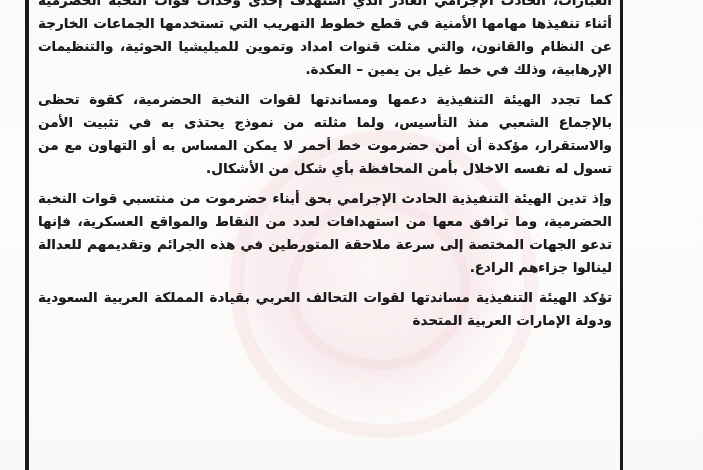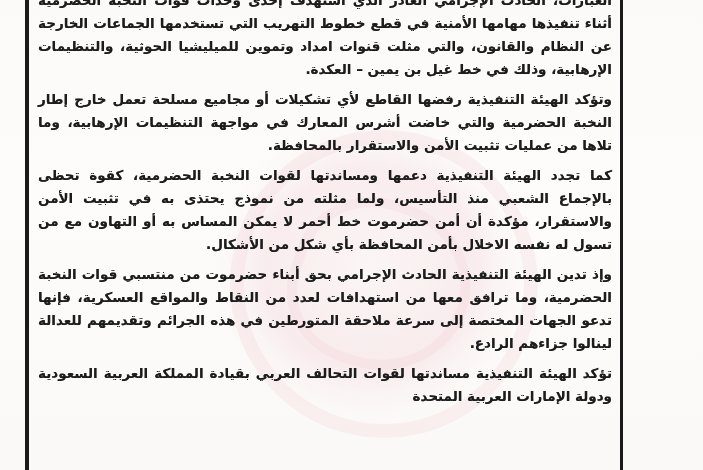--- a/index.html
+++ b/index.html
@@ -93,19 +93,18 @@
 
 <div class="page">
 
   <div class="watermark"></div>
 
   <div class="rule rule-left"></div>
   <div class="rule rule-right"></div>
 
   <div class="text" dir="rtl" lang="ar">
     <p class="para para-top-cut">العبارات، الحادث الإجرامي الغادر الذي استهدف إحدى وحدات قوات النخبة الحضرمية أثناء تنفيذها مهامها الأمنية في قطع خطوط التهريب التي تستخدمها الجماعات الخارجة عن النظام والقانون، والتي مثلت قنوات امداد وتموين للميليشيا الحوثية، والتنظيمات الإرهابية، وذلك في خط غيل بن يمين – العكدة.</p>
-    <p class="para">وتؤكد الهيئة التنفيذية رفضها القاطع لأي تشكيلات أو مجاميع مسلحة تعمل خارج إطار النخبة الحضرمية والتي خاضت أشرس المعارك في مواجهة التنظيمات الإرهابية، وما تلاها من عمليات تثبيت الأمن والاستقرار بالمحافظة.</p>
     <p class="para">كما تجدد الهيئة التنفيذية دعمها ومساندتها لقوات النخبة الحضرمية، كقوة تحظى بالإجماع الشعبي منذ التأسيس، ولما مثلته من نموذج يحتذى به في تثبيت الأمن والاستقرار، مؤكدة أن أمن حضرموت خط أحمر لا يمكن المساس به أو التهاون مع من تسول له نفسه الاخلال بأمن المحافظة بأي شكل من الأشكال.</p>
     <p class="para">وإذ تدين الهيئة التنفيذية الحادث الإجرامي بحق أبناء حضرموت من منتسبي قوات النخبة الحضرمية، وما ترافق معها من استهدافات لعدد من النقاط والمواقع العسكرية، فإنها تدعو الجهات المختصة إلى سرعة ملاحقة المتورطين في هذه الجرائم وتقديمهم للعدالة لينالوا جزاءهم الرادع.</p>
     <p class="para">تؤكد الهيئة التنفيذية مساندتها لقوات التحالف العربي بقيادة المملكة العربية السعودية ودولة الإمارات العربية المتحدة</p>
   </div>
 
 </div>
 
 </body></html>

